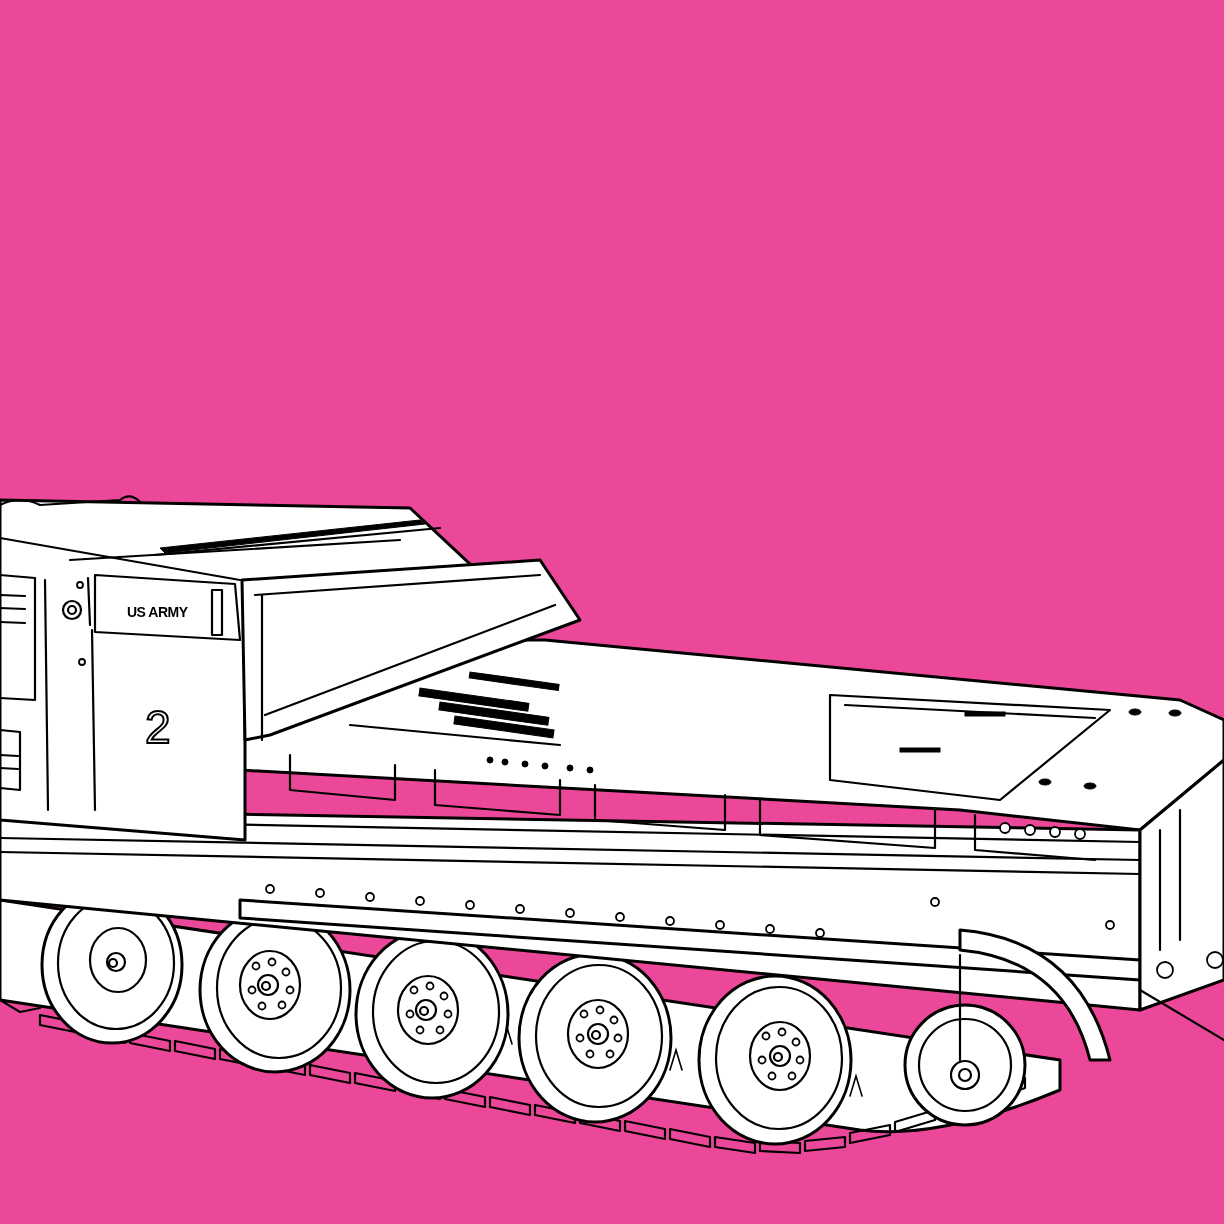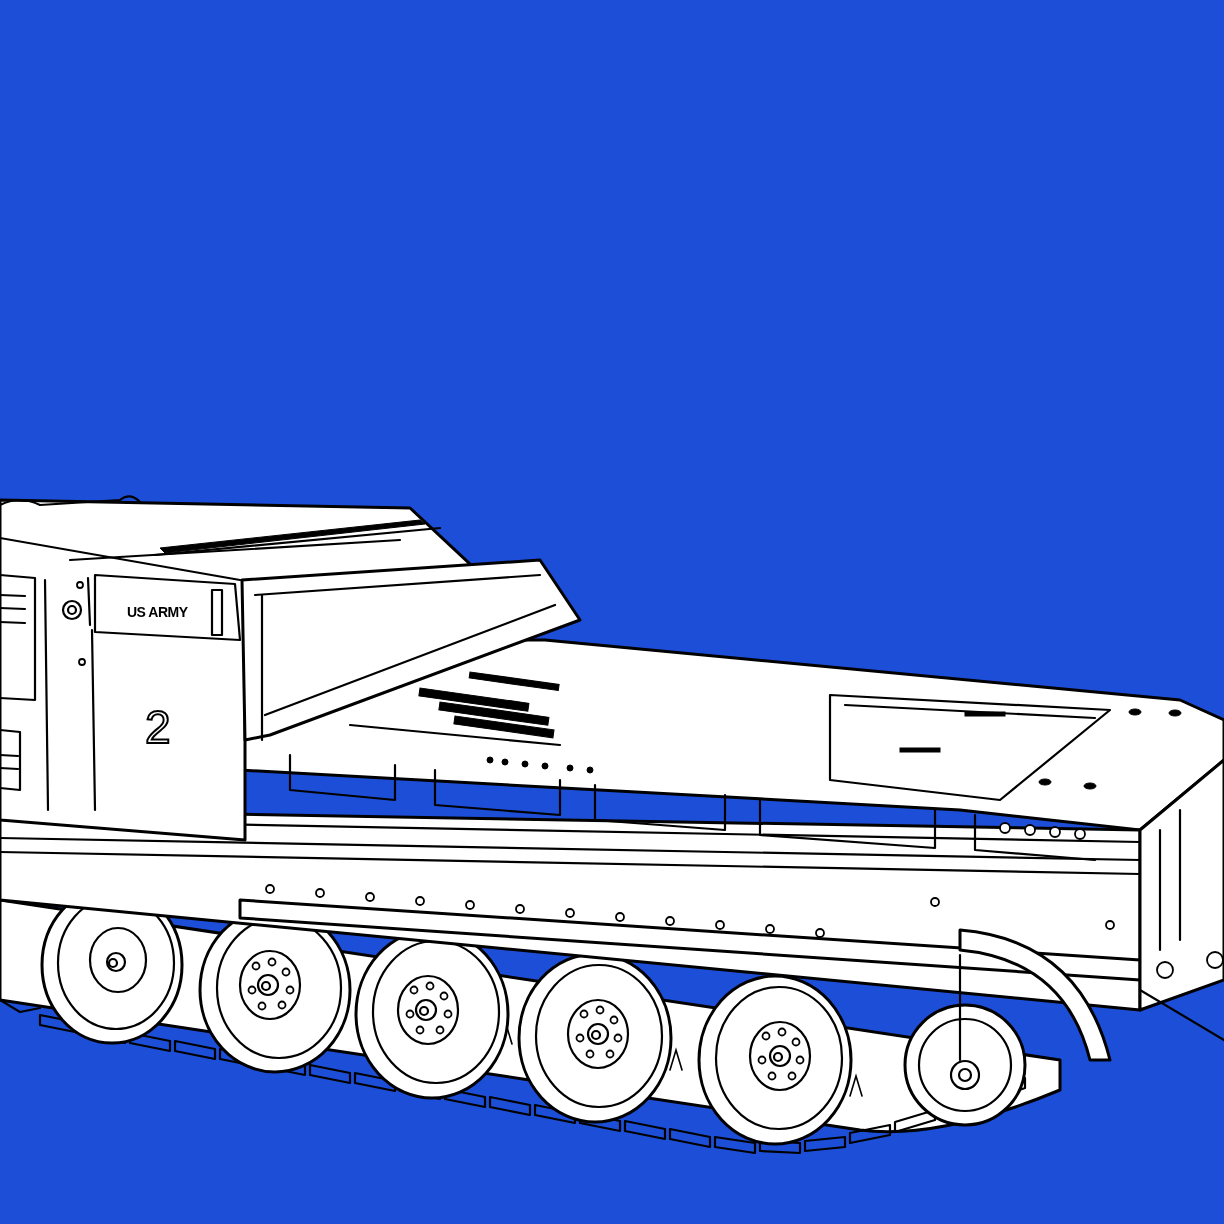--- a/index.html
+++ b/index.html
@@ -1,16 +1,16 @@
 <!DOCTYPE html>
 <html><head>
 <meta charset="utf-8">
 <style>
   html,body{margin:0;padding:0;background:#ffffff;}
-  #stage{position:relative;width:1224px;height:1224px;overflow:hidden;background:#1d4ed8;}
+  #stage{position:relative;width:1224px;height:1224px;overflow:hidden;background:#ec4899;}
   svg{position:absolute;left:0;top:0;}
   .ln{fill:#ffffff;stroke:#000000;stroke-width:3;stroke-linejoin:round;stroke-linecap:round;}
   .ln2{fill:none;stroke:#000000;stroke-width:2.2;stroke-linejoin:round;stroke-linecap:round;}
   .thin{fill:none;stroke:#000000;stroke-width:1.6;stroke-linecap:round;}
   .blk{fill:#000000;stroke:#000000;stroke-width:1;}
   .bolt{fill:#ffffff;stroke:#000000;stroke-width:1.8;}
   .lbl{position:absolute;font-family:"Liberation Sans",sans-serif;font-weight:bold;color:#000;letter-spacing:-0.5px;}
 </style>
 </head>
 <body>

